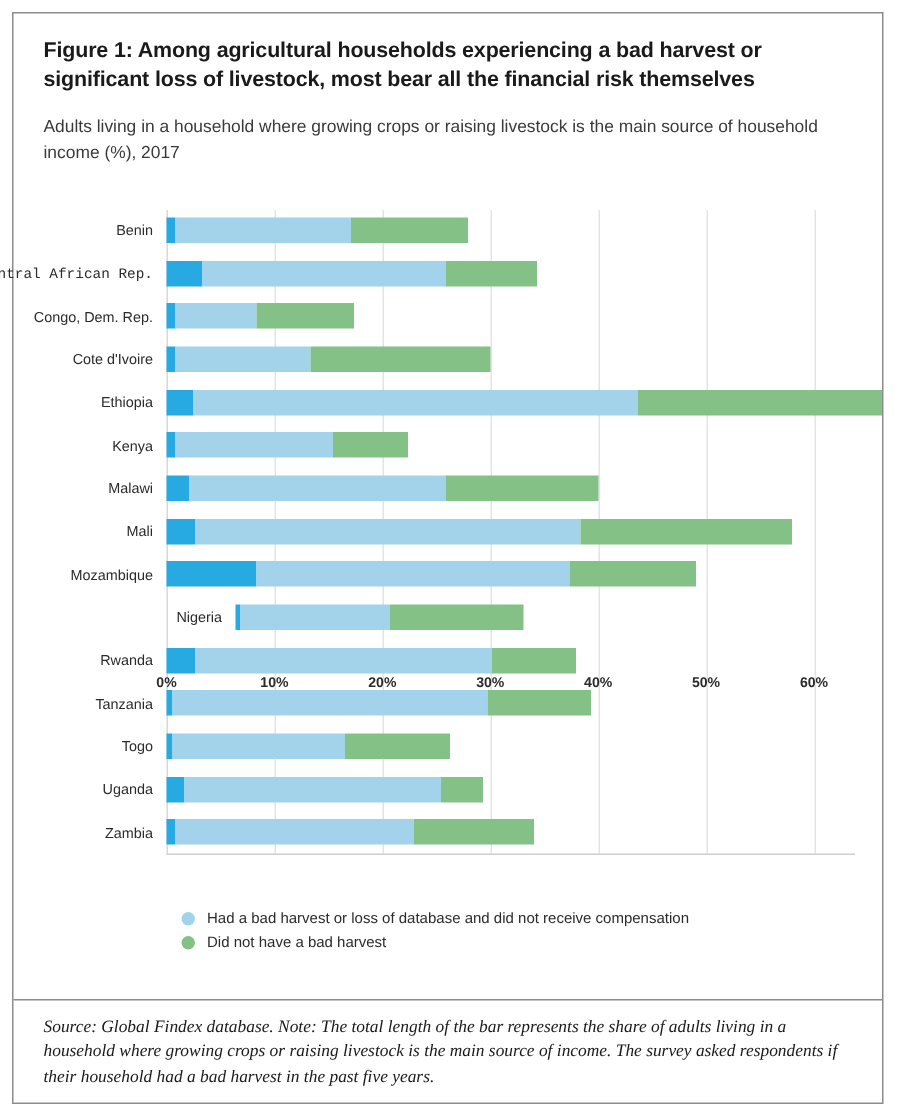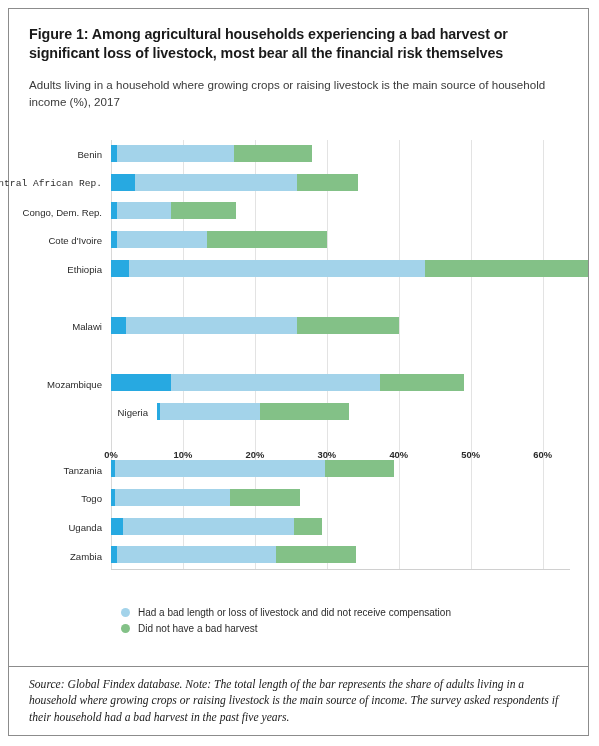--- a/index.html
+++ b/index.html
@@ -236,42 +236,66 @@
             </div>
           </div>
           <div class="row" style="top: 26.6667%; height: 6.66667%;">
             <div class="row-label">Ethiopia</div>
             <div class="bar" style="width: 103.918%;">
               <div class="seg seg-a" style="width: 3.77074%; background: rgb(39, 169, 225);"></div>
               <div class="seg seg-b" style="width: 62.1418%; background: rgb(163, 211, 234);"></div>
               <div class="seg seg-c" style="width: 34.0875%; background: rgb(131, 193, 135);"></div>
             </div>
           </div>
+          <div class="row" style="top: 33.3333%; height: 6.66667%;">
+            <div class="row-label">Kenya</div>
+            <div class="bar" style="width: 35.1097%;">
+              <div class="seg seg-a" style="width: 4.01786%; background: rgb(39, 169, 225);"></div>
+              <div class="seg seg-b" style="width: 65.1786%; background: rgb(163, 211, 234);"></div>
+              <div class="seg seg-c" style="width: 30.8036%; background: rgb(131, 193, 135);"></div>
+            </div>
+          </div>
           <div class="row" style="top: 40%; height: 6.66667%;">
             <div class="row-label">Malawi</div>
             <div class="bar" style="width: 62.6959%;">
               <div class="seg seg-a" style="width: 5.25%; background: rgb(39, 169, 225);"></div>
               <div class="seg seg-b" style="width: 59.5%; background: rgb(163, 211, 234);"></div>
               <div class="seg seg-c" style="width: 35.25%; background: rgb(131, 193, 135);"></div>
             </div>
           </div>
+          <div class="row" style="top: 46.6667%; height: 6.66667%;">
+            <div class="row-label">Mali</div>
+            <div class="bar" style="width: 90.9091%;">
+              <div class="seg seg-a" style="width: 4.48276%; background: rgb(39, 169, 225);"></div>
+              <div class="seg seg-b" style="width: 61.7241%; background: rgb(163, 211, 234);"></div>
+              <div class="seg seg-c" style="width: 33.7931%; background: rgb(131, 193, 135);"></div>
+            </div>
+          </div>
           <div class="row" style="top: 53.3333%; height: 6.66667%;">
             <div class="row-label">Mozambique</div>
             <div class="bar" style="width: 76.9592%;">
               <div class="seg seg-a" style="width: 17.1079%; background: rgb(39, 169, 225);"></div>
               <div class="seg seg-b" style="width: 59.0631%; background: rgb(163, 211, 234);"></div>
               <div class="seg seg-c" style="width: 23.8289%; background: rgb(131, 193, 135);"></div>
             </div>
           </div>
           <div class="row" style="top: 60%; height: 6.66667%; margin-left: 46px;">
             <div class="row-label">Nigeria</div>
             <div class="bar" style="width: 46.5517%;">
               <div class="seg seg-a" style="width: 1.6835%; background: rgb(39, 169, 225);"></div>
               <div class="seg seg-b" style="width: 51.8519%; background: rgb(163, 211, 234);"></div>
               <div class="seg seg-c" style="width: 46.4646%; background: rgb(131, 193, 135);"></div>
+            </div>
+          </div>
+          <div class="row" style="top: 66.6667%; height: 6.66667%;">
+            <div class="row-label">Rwanda</div>
+            <div class="bar" style="width: 59.5611%;">
+              <div class="seg seg-a" style="width: 7.10526%; background: rgb(39, 169, 225);"></div>
+              <div class="seg seg-b" style="width: 72.1053%; background: rgb(163, 211, 234);"></div>
+              <div class="seg seg-c" style="width: 20.7895%; background: rgb(131, 193, 135);"></div>
             </div>
           </div>
           <div class="row" style="top: 73.3333%; height: 6.66667%;">
             <div class="row-label">Tanzania</div>
             <div class="bar" style="width: 61.5987%;">
               <div class="seg seg-a" style="width: 1.52672%; background: rgb(39, 169, 225);"></div>
               <div class="seg seg-b" style="width: 74.3003%; background: rgb(163, 211, 234);"></div>
               <div class="seg seg-c" style="width: 24.173%; background: rgb(131, 193, 135);"></div>
             </div>
           </div>
@@ -310,21 +334,21 @@
       <div class="xtick" style="left: 31.348%;">20%</div>
       <div class="xtick" style="left: 47.0219%;">30%</div>
       <div class="xtick" style="left: 62.6959%;">40%</div>
       <div class="xtick" style="left: 78.3699%;">50%</div>
       <div class="xtick" style="left: 94.0439%;">60%</div>
     </div>
 
   <div id="legend">
       <div class="legend-row">
         <span class="legend-dot" style="background: rgb(163, 211, 234);"></span>
-        <span class="legend-label">Had a bad length or loss of livestock and did not receive compensation</span>
+        <span class="legend-label">Had a bad harvest or loss of database and did not receive compensation</span>
       </div>
       <div class="legend-row">
         <span class="legend-dot" style="background: rgb(131, 193, 135);"></span>
         <span class="legend-label">Did not have a bad harvest</span>
       </div>
     </div>
 
   <div id="note-divider"></div>
   <div id="source-note">Source: Global Findex database. Note: The total length of the bar represents the share of adults living in a household where growing crops or raising livestock is the main source of income. The survey asked respondents if their household had a bad harvest in the past five years.</div>
 

